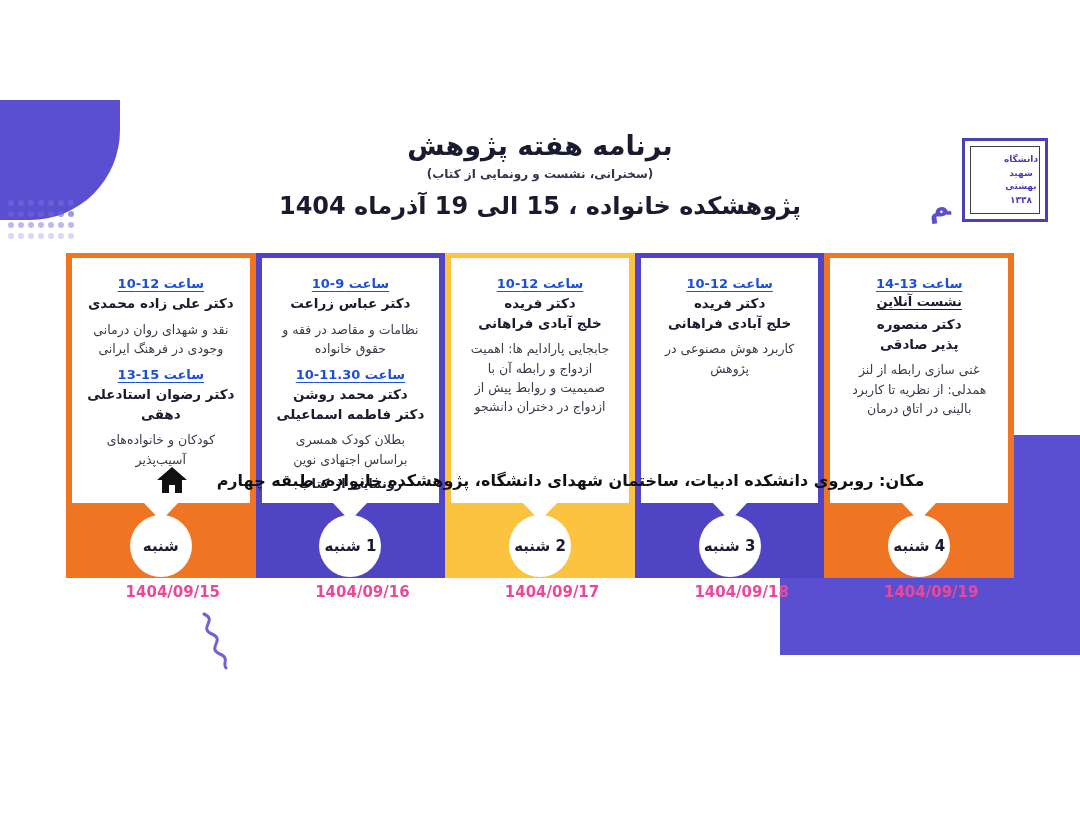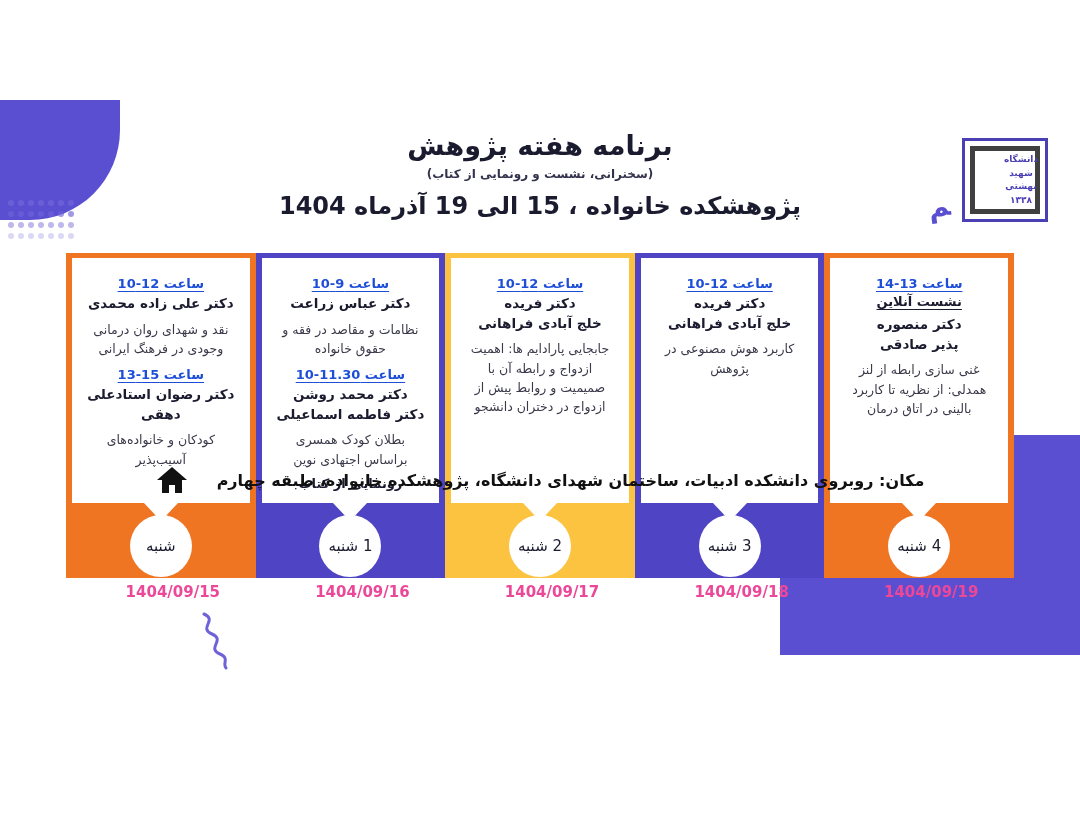--- a/index.html
+++ b/index.html
@@ -63,21 +63,21 @@
   }
 
   
   .logo {
     position: absolute; right: 32px; top: 138px;
     width: 86px; height: 84px;
     border: 3px solid #4a3fb5;
   }
   .logo-inner {
     position: absolute; inset: 5px;
-    border: 5px solid #404040;
+    border: 1px solid #404040;
     display: flex; align-items: center; justify-content: center;
     font-size: 9px; color: #4a3fb5; line-height: 1.5; text-align: center;
     font-weight: bold;
     padding-left: 32px;
   }
   .logo-mark {
     position: absolute; right: 130px; top: 190px;
     font-size: 28px; color: #5a4fd0; font-weight: bold;
     transform: rotate(-8deg);
   }
@@ -99,21 +99,21 @@
     width: 0; height: 0;
     border-left: 17px solid transparent;
     border-right: 17px solid transparent;
     border-top: 18px solid #ffffff;
   }
   .col .circle {
     position: absolute; top: 262px; left: 50%; transform: translateX(-50%);
     width: 62px; height: 62px; border-radius: 50%;
     background: #ffffff;
     display: flex; align-items: center; justify-content: center;
-    font-size: 15px; font-weight: normal; color: #1b1b2f;
+    font-size: 15px; font-weight: bold; color: #1b1b2f;
   }
   .col .date {
     position: absolute; top: 330px; left: 12px; width: 100%;
     text-align: center; font-size: 15px; font-weight: bold; color: #ec4899;
   }
 
   .time {
     font-size: 13px; font-weight: bold; color: #1d4ed8;
     text-decoration: underline; text-underline-offset: 3px;
     margin-bottom: 3px;

